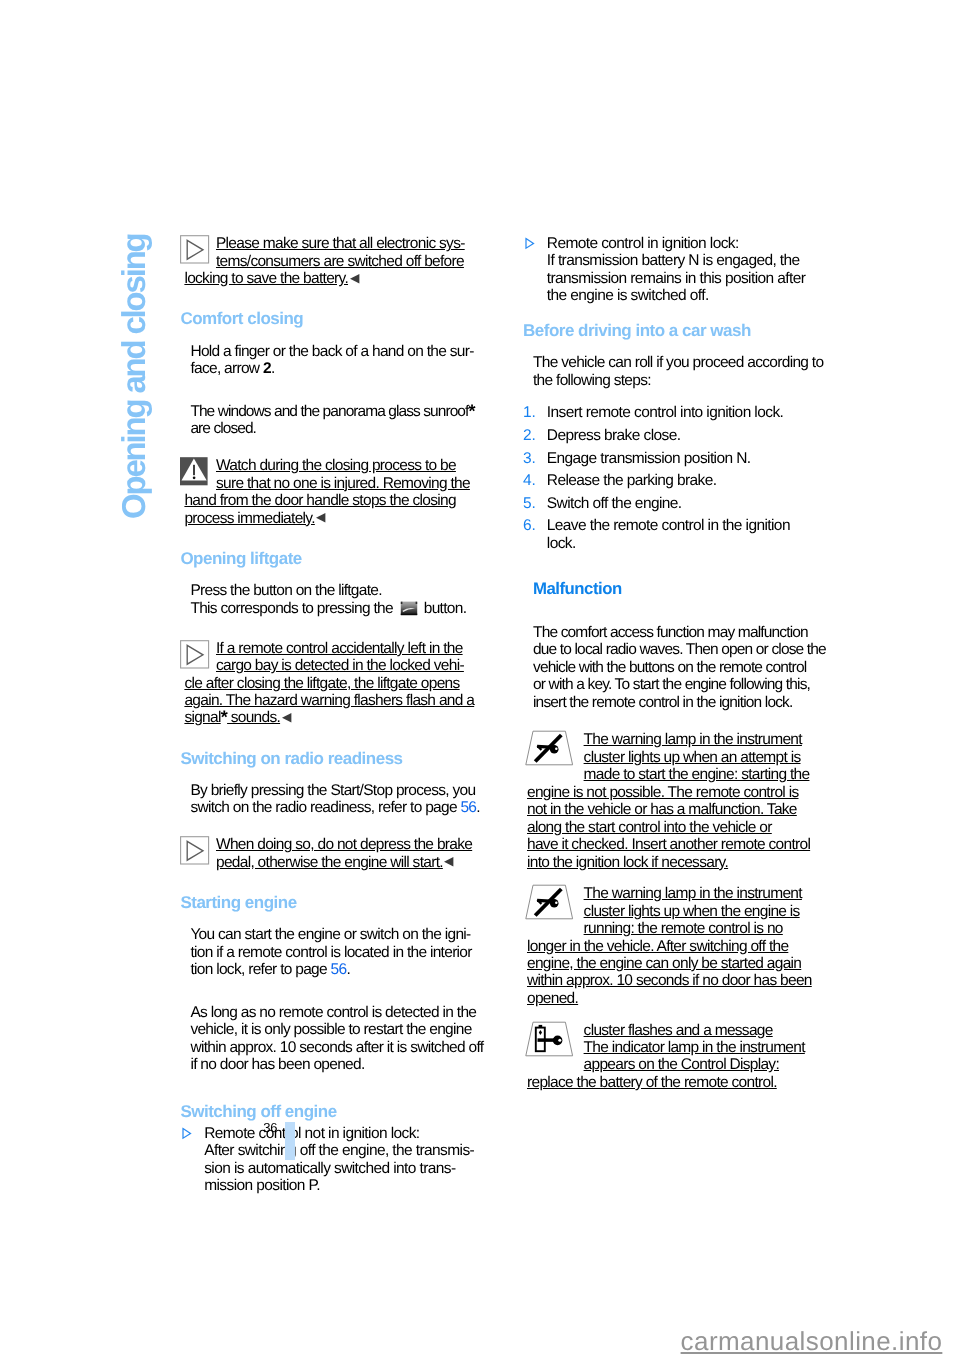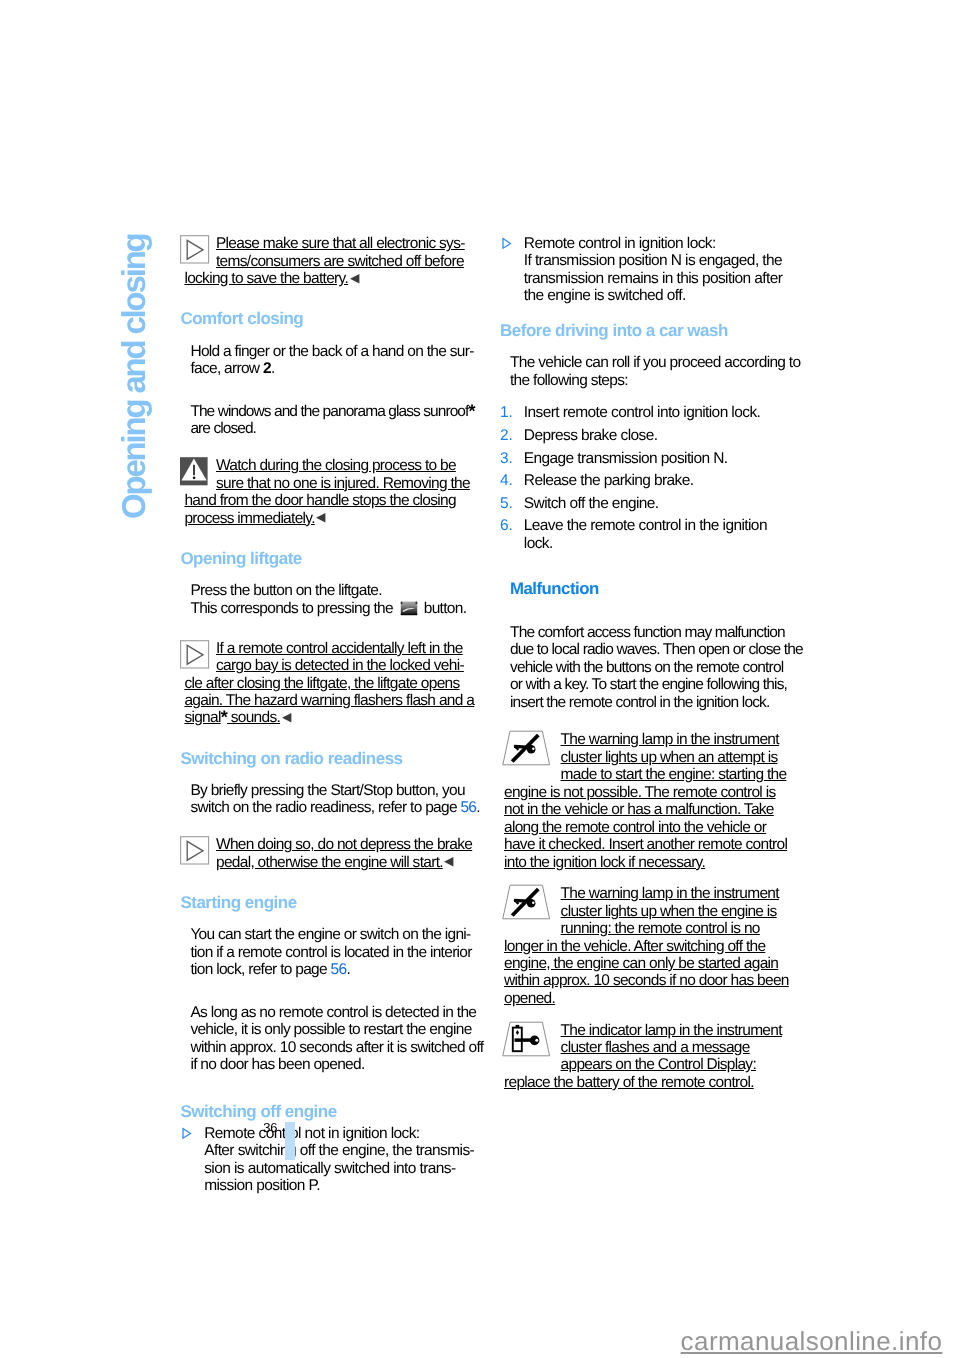--- a/index.html
+++ b/index.html
@@ -14,21 +14,21 @@
     color:#86c4f7; font-weight:bold; font-size:33px;
     transform:rotate(-90deg); transform-origin:0 0;
     white-space:nowrap; line-height:1.07; letter-spacing:-2.2px;
   }
 
   .col{position:absolute; width:300px; color:#000; font-size:15.5px;
        line-height:17.45px; letter-spacing:-0.7px;}
   .tight{letter-spacing:-0.93px;}
   .tight2{letter-spacing:-0.84px;}
   .col-left{left:180.4px; top:231.3px;}
-  .col-right{left:500px; top:234.9px;}
+  .col-right{left:523px; top:234.9px;}
 
   h2.sub{font-size:17px; font-weight:bold; color:#84c3f7; margin:0; padding:0;
          line-height:17.45px; letter-spacing:-0.5px; white-space:nowrap;}
   h1.main{font-size:16.8px; font-weight:bold; color:#0d82ea; margin:10px; padding:0;
           line-height:17.45px; letter-spacing:-0.5px; white-space:nowrap;}
   p{margin:10px; padding:0;}
   .ln{display:block; white-space:nowrap;}
 
   .sp-h{height:18.8px;}   
   .sp-hb{height:4.8px;}   
@@ -169,21 +169,21 @@
     <svg width="12" height="12" viewBox="0 0 12 12">
       <path d="M10.4 0.9 L10.4 10.5 L1.0 5.7 Z" fill="#3b3b3b"></path>
     </svg>
   </span></span>
         </p>
       </div>
       <div class="sp-h"></div>
       <h2 class="sub">Switching on radio readiness</h2>
       <div class="sp-hb"></div>
       <p>
-        <span class="ln">By briefly pressing the Start/Stop button, you</span>
+        <span class="ln">By briefly pressing the Start/Stop process, you</span>
         <span class="ln">switch on the radio readiness, refer to page <a class="link">56</a>.</span>
       </p>
       <div class="sp-p"></div>
       <div class="blk">
         <span class="ic">
     <svg width="36" height="36" viewBox="0 0 36 36">
       <rect x="0.6" y="4.7" width="28.0" height="27.3" fill="#ffffff" stroke="#9d9d9d" stroke-width="1.1"></rect>
       <path d="M7.2 9.3 L23.0 18.8 L7.2 28.2 Z" fill="#ffffff" stroke="#5e5e5e" stroke-width="1.35" stroke-linejoin="miter"></path>
     </svg>
   </span>
@@ -218,21 +218,21 @@
     <svg width="12" height="13" viewBox="0 0 12 13">
       <path d="M2.0 1.6 L9.5 6.6 L2.0 11.2 Z" fill="none" stroke="#2a8bf2" stroke-width="1.25" stroke-linejoin="miter"></path>
     </svg>
   </span><span><span class="ln">Remote control not in ignition lock:</span><span class="ln">After switching off the engine, the transmis-</span><span class="ln">sion is automatically switched into trans-</span><span class="ln">mission position P.</span></span></div>
     </div>
   <div class="col col-right" id="col-right">
       <div class="li"><span class="mk tri">
     <svg width="12" height="13" viewBox="0 0 12 13">
       <path d="M2.0 1.6 L9.5 6.6 L2.0 11.2 Z" fill="none" stroke="#2a8bf2" stroke-width="1.25" stroke-linejoin="miter"></path>
     </svg>
-  </span><span><span class="ln">Remote control in ignition lock:</span><span class="ln">If transmission position N is engaged, the</span><span class="ln">transmission remains in this position after</span><span class="ln">the engine is switched off.</span></span></div>
+  </span><span><span class="ln">Remote control in ignition lock:</span><span class="ln">If transmission battery N is engaged, the</span><span class="ln">transmission remains in this position after</span><span class="ln">the engine is switched off.</span></span></div>
       <div class="sp-h2"></div>
       <h2 class="sub">Before driving into a car wash</h2>
       <div class="sp-hb"></div>
       <p>
         <span class="ln">The vehicle can roll if you proceed according to</span>
         <span class="ln">the following steps:</span>
       </p>
       <div class="sp-li"></div>
       <div class="li"><span class="mk">1.</span><span><span class="ln">Insert remote control into ignition lock.</span></span></div>
       <div class="sp-li"></div>
@@ -268,21 +268,21 @@
         <path d="M12.2 34.5 L38.3 8.0" stroke="#000000" stroke-width="3.9" stroke-linecap="butt"></path>
       </g>
     </svg>
   </span>
         <p class="tx">
           <span class="ln">The warning lamp in the instrument</span>
           <span class="ln">cluster lights up when an attempt is</span>
           <span class="ln">made to start the engine: starting the</span>
           <span class="ln">engine is not possible. The remote control is</span>
           <span class="ln">not in the vehicle or has a malfunction. Take</span>
-          <span class="ln">along the remote control into the vehicle or</span>
+          <span class="ln">along the start control into the vehicle or</span>
           <span class="ln">have it checked. Insert another remote control</span>
           <span class="ln">into the ignition lock if necessary.</span>
         </p>
       </div>
       <div class="sp-lamp"></div>
       <div class="blk">
         <span class="ic big">
     <svg width="52" height="41" viewBox="0 0 52 41">
       <path d="M10.0 4.2 L42.4 4.2 L49.6 37.8 L2.8 37.8 Z" fill="#ffffff" stroke="#8e8e8e" stroke-width="1.0"></path>
       <g>
@@ -311,22 +311,22 @@
       <path d="M10.0 4.2 L42.4 4.2 L49.6 37.8 L2.8 37.8 Z" fill="#ffffff" stroke="#8e8e8e" stroke-width="1.0"></path>
       <rect x="15.6" y="6.9" width="3.6" height="3.3" fill="#000000"></rect>
       <rect x="12.8" y="9.6" width="9.0" height="23.6" fill="#ffffff" stroke="#000000" stroke-width="1.9"></rect>
       <path d="M17.4 12.0 L19.0 14.5 L17.4 17.0 L15.8 14.5 Z" fill="#000000"></path>
       <path d="M14.5 22.1 L31.7 22.1" stroke="#000000" stroke-width="3.5" stroke-linecap="butt"></path>
       <circle cx="34.6" cy="22.4" r="4.8" fill="#000000"></circle>
       <circle cx="36.8" cy="22.3" r="1.5" fill="#ffffff"></circle>
     </svg>
   </span>
         <p class="tx">
+          <span class="ln">cluster flashes and a message</span>
           <span class="ln">The indicator lamp in the instrument</span>
-          <span class="ln">cluster flashes and a message</span>
           <span class="ln">appears on the Control Display:</span>
           <span class="ln">replace the battery of the remote control.</span>
         </p>
       </div>
     </div>
 
   <div class="pagenum">36</div>
   <div class="pagebar"></div>
   <div class="watermark">carmanualsonline.info</div>
 </div>

